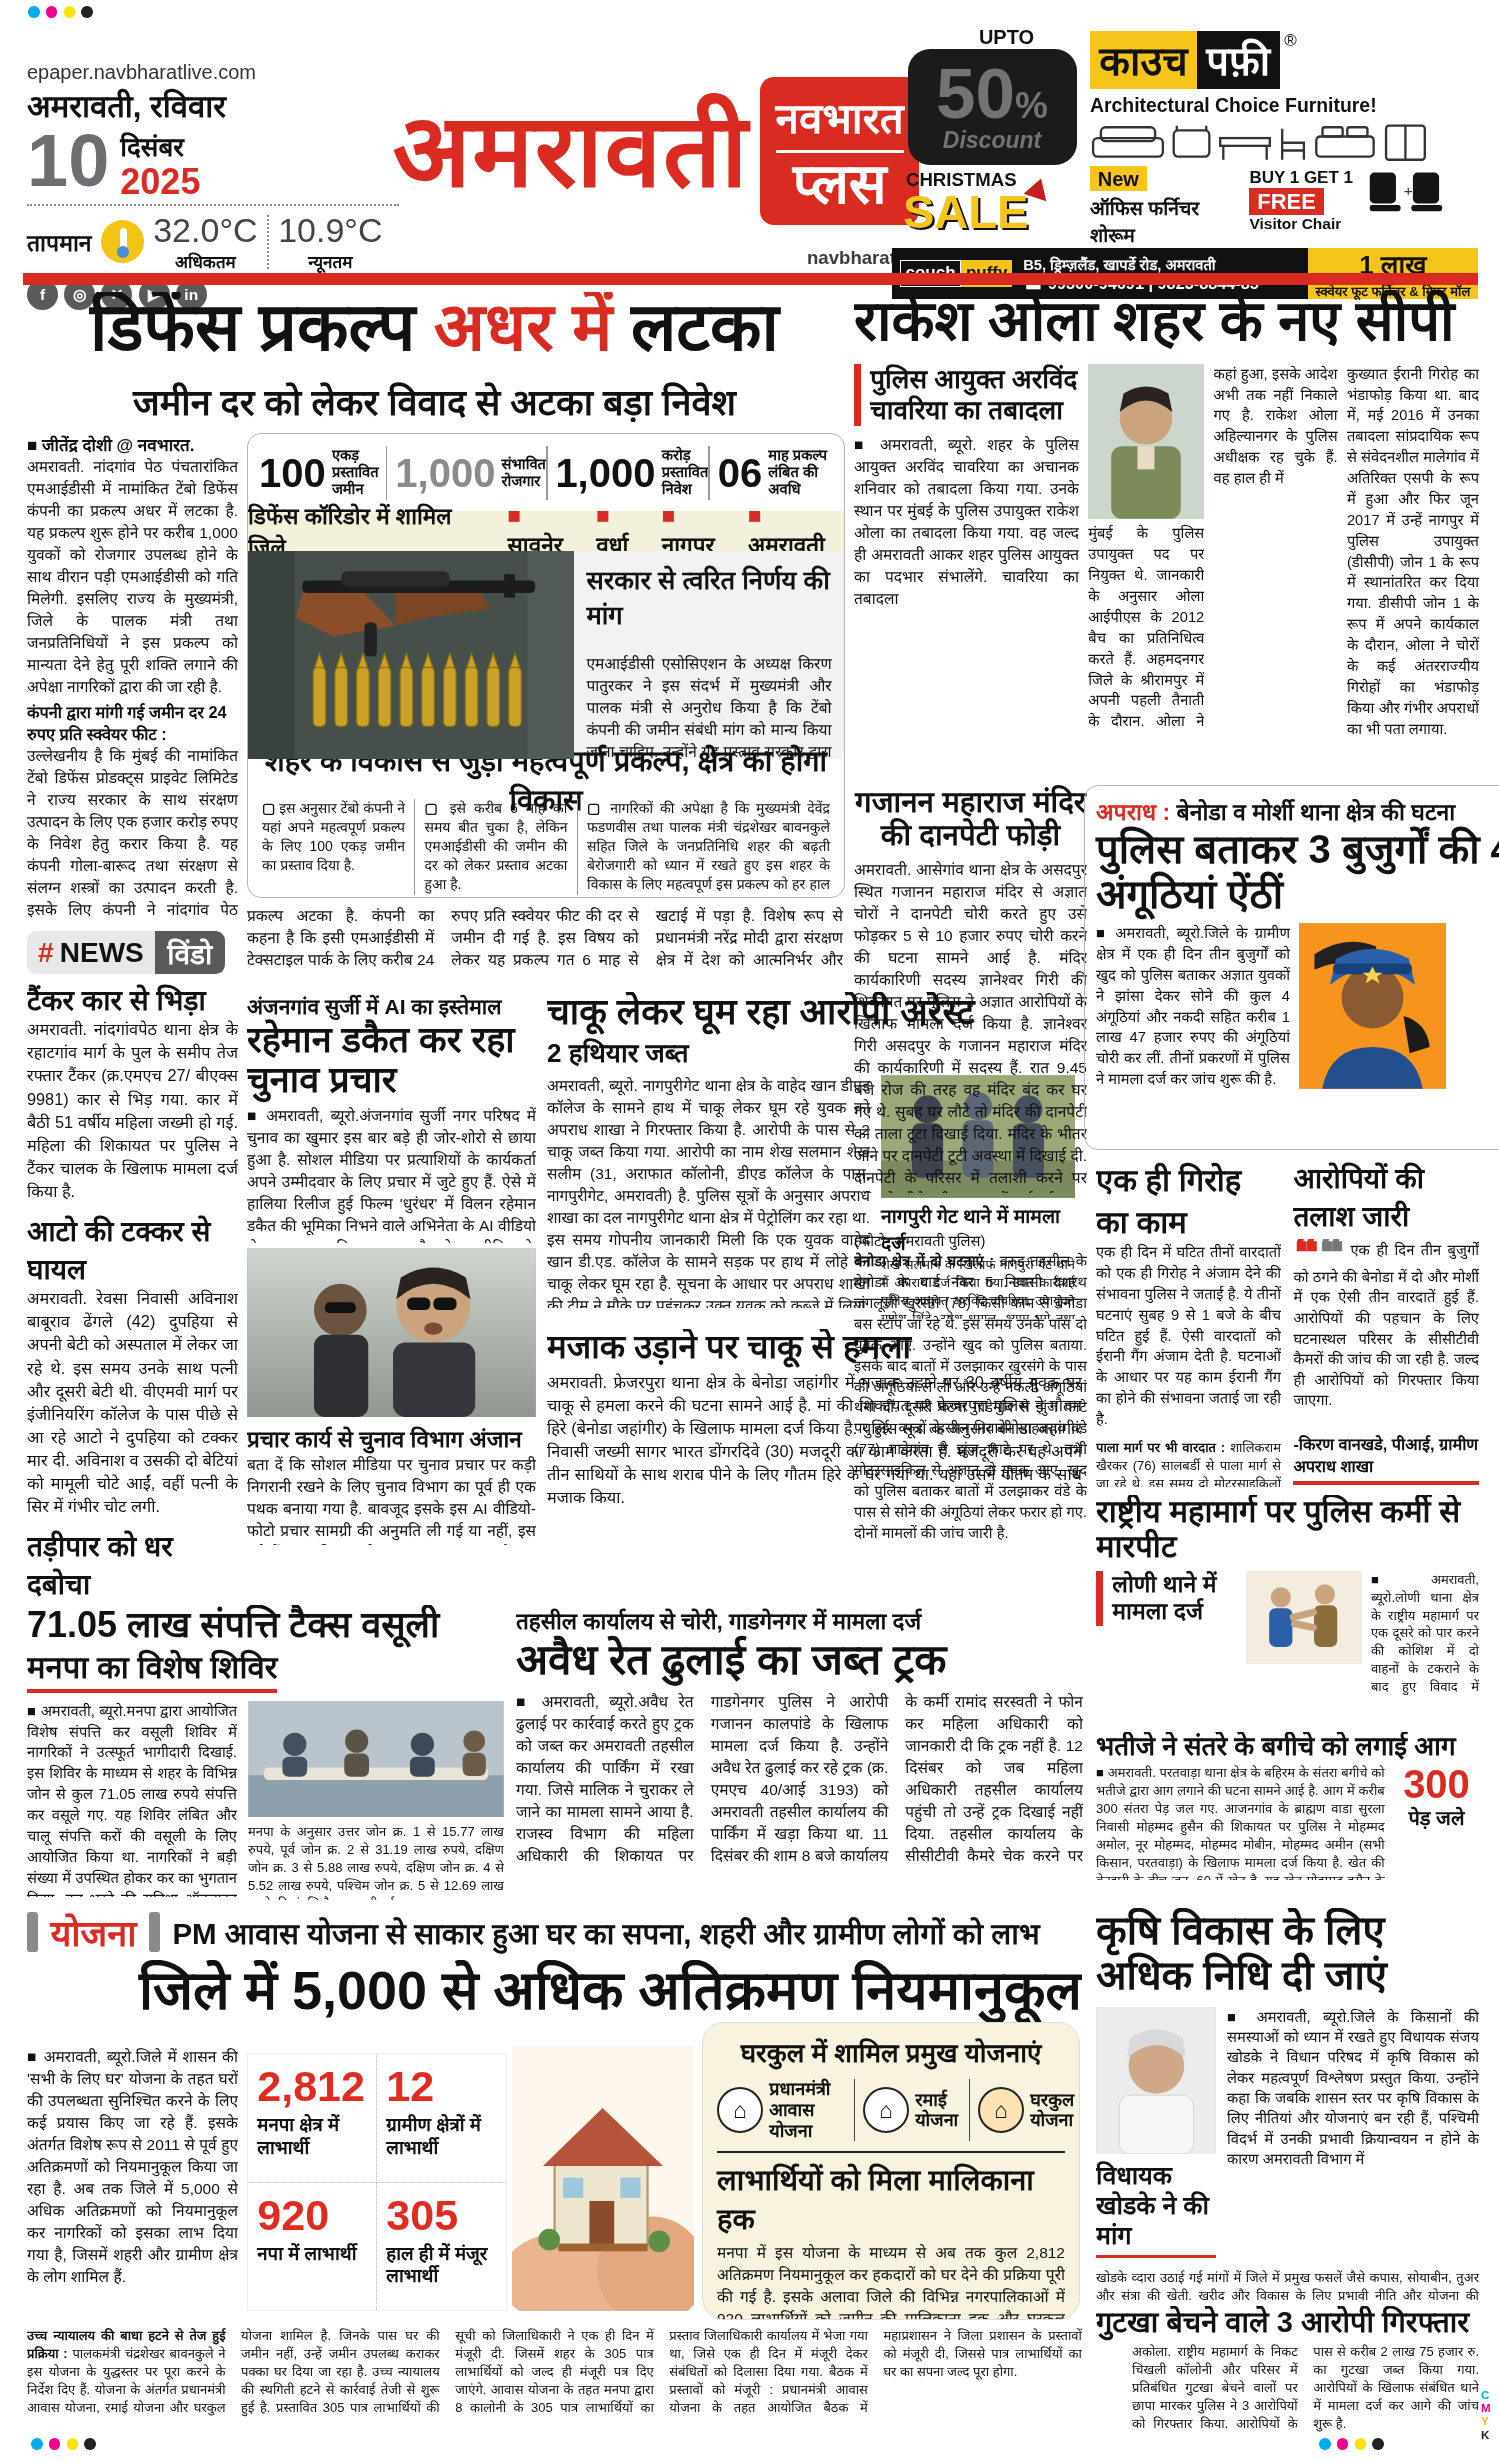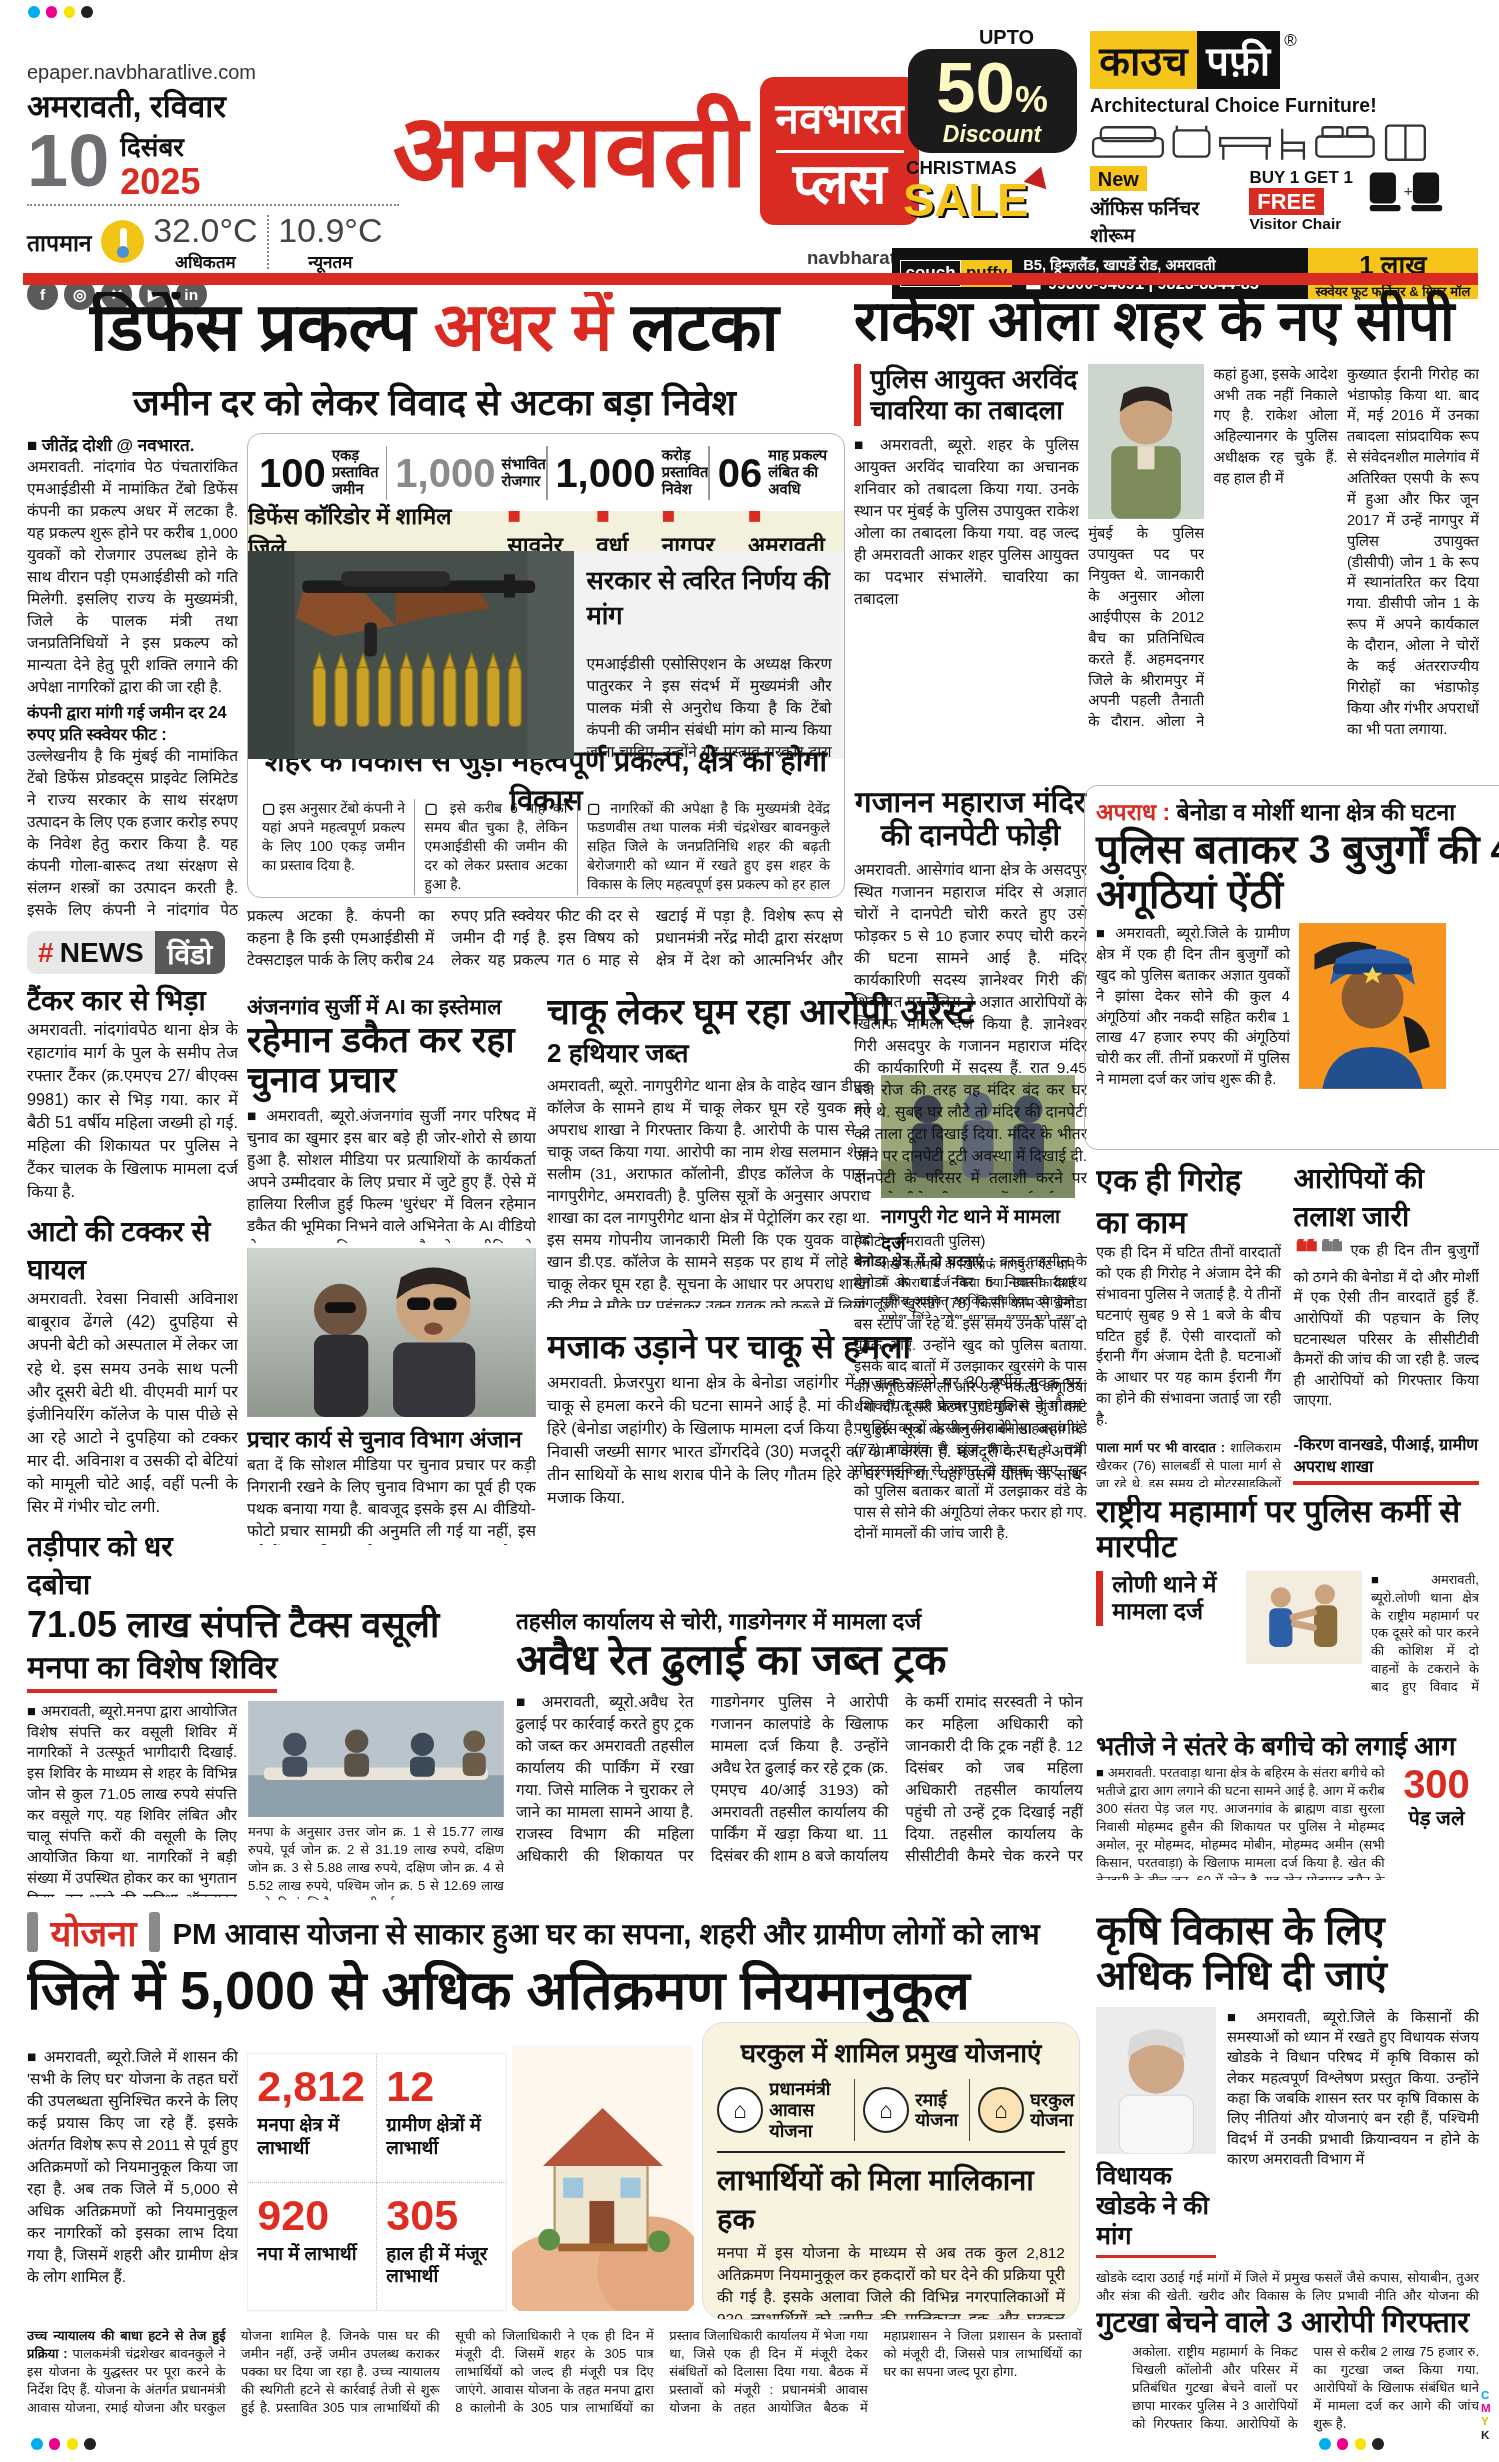--- a/index.html
+++ b/index.html
@@ -28,21 +28,21 @@
        align-items:center;justify-content:center;font-size:15.5px;font-weight:bold;margin-right:6.2px;}
   .masthead{display:flex;align-items:center;gap:11px;}
   .mast-main{font-size:102px;font-weight:bold;color:#d92b21;line-height:1;letter-spacing:1.6px;}
   .mast-box{background:#d92b21;color:#fff;border-radius:14px;padding:11px 15.5px;text-align:center;}
   .mast-box .l1{font-size:42px;font-weight:bold;border-bottom:3.1px solid #fff;padding-bottom:4.7px;}
   .mast-box .l2{font-size:56px;font-weight:bold;line-height:1.1;}
   .redbar{background:#d92b21;}
   
   .ad{display:flex;flex-direction:column;}
   .ad-top{display:flex;flex:1;}
-  .ad-blob{background:#1b1b1b;border-radius:22px;color:#fef9c3;text-align:center;padding:5px 11px;}
+  .ad-blob{background:#1b1b1b;border-radius:22px;color:#737373;text-align:center;padding:11px 11px;}
   .ad-brand{display:flex;align-items:flex-start;gap:0;}
   .brand-y{background:#f6c51c;color:#111;font-size:40px;font-weight:bold;padding:1.6px 9.3px;}
   .brand-b{background:#111;color:#fff;font-size:40px;font-weight:bold;padding:1.6px 9.3px;}
   .ad-bottom{height:51px;background:#111;color:#fff;display:flex;align-items:center;gap:11px;padding:0 7.8px;}
   .offer{background:#f6c51c;color:#111;height:51px;display:flex;flex-direction:column;justify-content:center;
          padding:0 7.8px;text-align:center;}
   .furn-icons svg{display:block;}
   
   .main-hl{font-size:67px;font-weight:bold;line-height:1.05;text-align:center;}
   .main-shl{font-size:36px;font-weight:bold;text-align:center;}
@@ -569,21 +569,21 @@
     <div class="sec-hl" style="font-size:42px;white-space:nowrap;">अवैध रेत ढुलाई का जब्त ट्रक</div>
     <div class="cols3 body-txt hid" style="height:189px;margin-top:7.8px;font-size:15.5px;">■ अमरावती, ब्यूरो.अवैध रेत ढुलाई पर कार्रवाई करते हुए ट्रक को जब्त कर अमरावती तहसील कार्यालय की पार्किंग में रखा गया. जिसे मालिक ने चुराकर ले जाने का मामला सामने आया है. राजस्व विभाग की महिला अधिकारी की शिकायत पर गाडगेनगर पुलिस ने आरोपी गजानन कालपांडे के खिलाफ मामला दर्ज किया है. उन्होंने अवैध रेत ढुलाई कर रहे ट्रक (क्र. एमएच 40/आई 3193) को अमरावती तहसील कार्यालय की पार्किंग में खड़ा किया था. 11 दिसंबर की शाम 8 बजे कार्यालय के कर्मी रामांद सरस्वती ने फोन कर महिला अधिकारी को जानकारी दी कि ट्रक नहीं है. 12 दिसंबर को जब महिला अधिकारी तहसील कार्यालय पहुंची तो उन्हें ट्रक दिखाई नहीं दिया. तहसील कार्यालय के सीसीटीवी कैमरे चेक करने पर 11 दिसंबर की दोपहर ट्रक मालिक आरोपी गजानन कालपांडे ट्रक लेकर जाते किसी को दिखाई दिया. इसकी अनुमति लिए बगैर ही ट्रक ले जाने से तहसील कार्यालय की महिला अधिकारी की शिकायत पर गाडगेनगर पुलिस ने मामला दर्ज कर जांच शुरू कर दी है.</div>
   </div>
 
   <div class="abs yo-banner" style="left:27px;top:1908px;width:1055px;height:48px;">
     <div class="pillar"></div>
     <div class="bold red" style="font-size:36px;">योजना</div>
     <div class="pillar"></div>
     <div class="bold" style="font-size:29.5px;">PM आवास योजना से साकार हुआ घर का सपना, शहरी और ग्रामीण लोगों को लाभ</div>
   </div>
-  <div class="abs sec-hl hid" style="left:27px;top:1960px;width:1055px;height:74px;font-size:54px;white-space:nowrap;">जिले में 5,000 से अधिक अतिक्रमण नियमानुकूल</div>
+  <div class="abs sec-hl hid" style="left:27px;top:1960px;width:1055px;height:74px;font-size:54px;white-space:nowrap;text-align:right;">जिले में 5,000 से अधिक अतिक्रमण नियमानुकूल</div>
 
   <div class="abs body-txt hid" style="left:27px;top:2046px;width:211px;height:272px;">■ अमरावती, ब्यूरो.जिले में शासन की 'सभी के लिए घर' योजना के तहत घरों की उपलब्धता सुनिश्चित करने के लिए कई प्रयास किए जा रहे हैं. इसके अंतर्गत विशेष रूप से 2011 से पूर्व हुए अतिक्रमणों को नियमानुकूल किया जा रहा है. अब तक जिले में 5,000 से अधिक अतिक्रमणों को नियमानुकूल कर नागरिकों को इसका लाभ दिया गया है, जिसमें शहरी और ग्रामीण क्षेत्र के लोग शामिल हैं.</div>
 
   <div class="abs stats4" style="left:247px;top:2053px;width:260px;height:258px;box-sizing:border-box;">
     <div class="cell" style="border-right:1.6px dotted #bbb;border-bottom:1.6px dotted #bbb;">
       <div class="n">2,812</div>
         <div class="l">मनपा क्षेत्र में लाभार्थी</div>
     </div>
     <div class="cell" style="border-bottom:1.6px dotted #bbb;">
       <div class="n">12</div>

